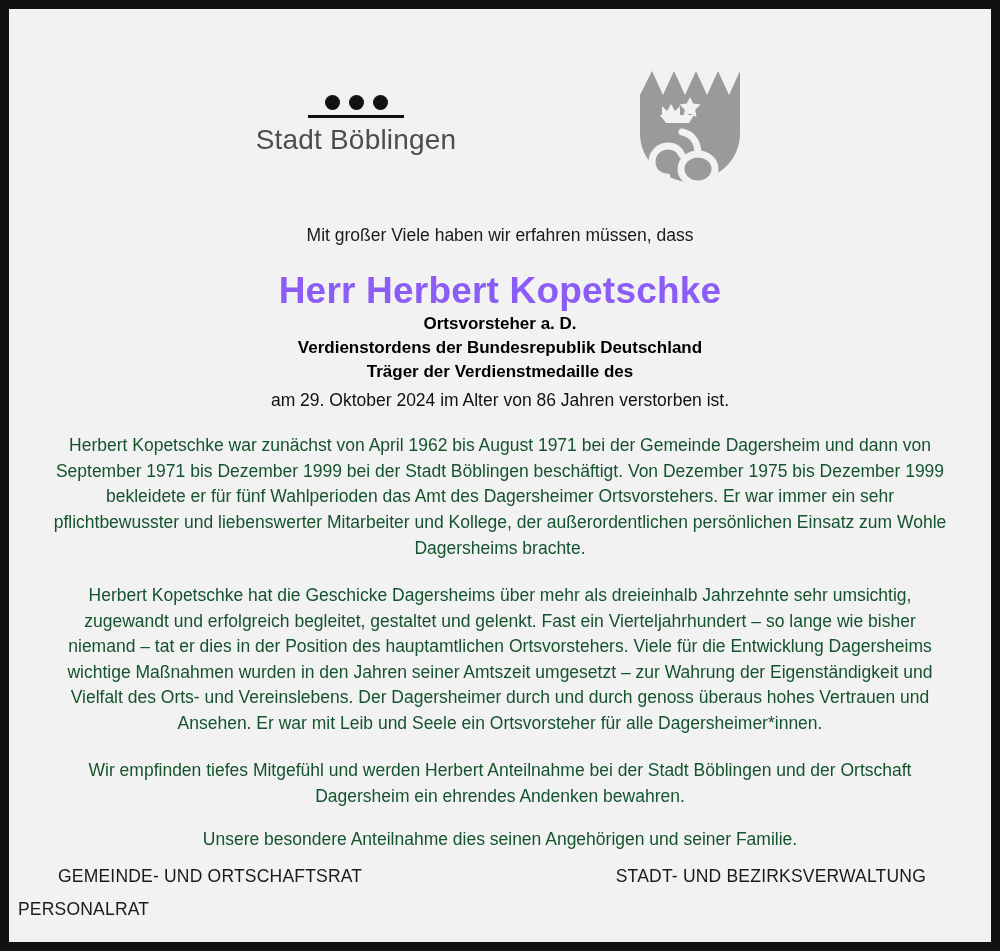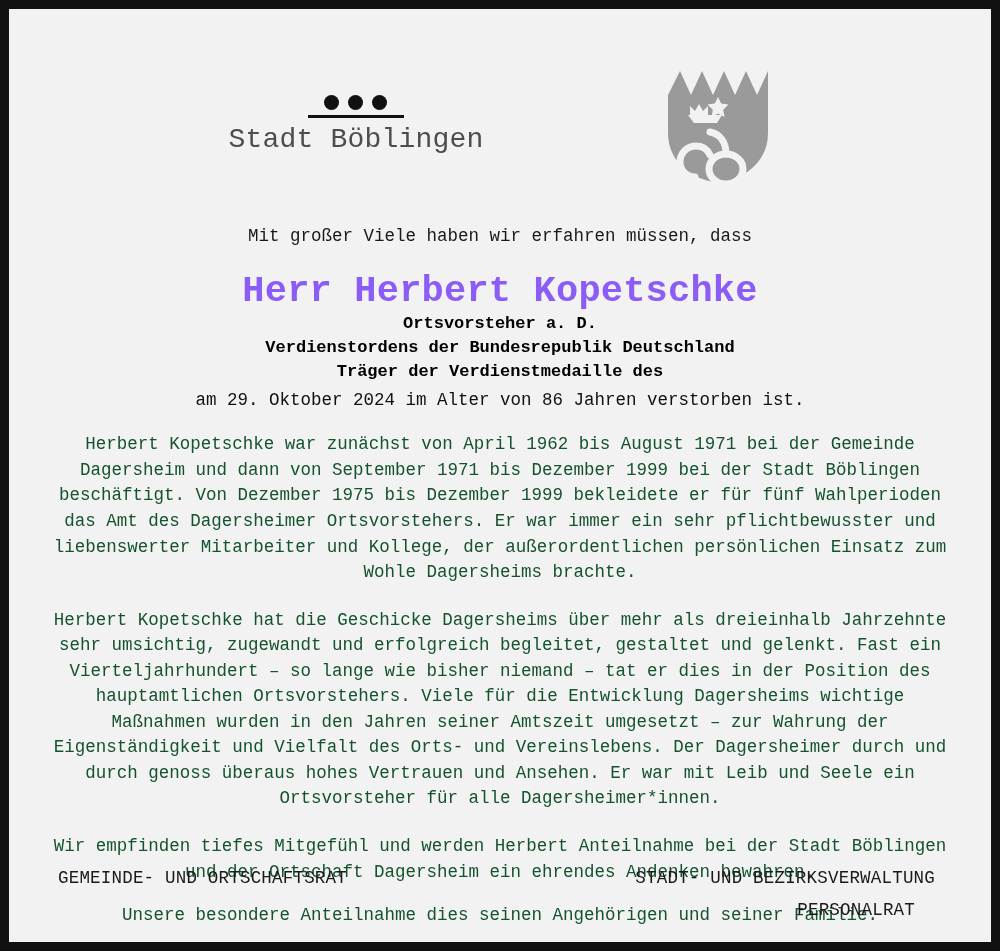--- a/index.html
+++ b/index.html
@@ -16,21 +16,20 @@
   .obituary {
     position: relative;
     width: 1000px;
     height: 951px;
     box-sizing: border-box;
     border: 9px solid #111111;
     background: #f2f2f2;
     display: flex;
     flex-direction: column;
     align-items: center;
-    font-family: Liberation Mono, monospace;
   }
   
   .header {
     width: 100%;
     box-sizing: border-box;
     padding-top: 52px;
     display: flex;
     justify-content: center;
     align-items: flex-start;
     gap: 180px;
@@ -102,33 +101,33 @@
     line-height: 1.46;
     color: #14532d;
   }
   .para.tight {
     margin-top: 18px;
   }
   
   .footer {
     position: absolute;
     left: 9px;
-    right: 16px;
+    right: 25px;
     bottom: 22px;
     font-size: 17.5px;
     letter-spacing: 0.2px;
     color: #1a1a1a;
   }
   .footer-row {
     display: flex;
     justify-content: space-between;
     padding: 0 40px;
   }
   .footer-center {
-    text-align: right;
+    text-align: left;
     margin-top: 12px;
     padding-right: 60px;
   }
 </style>
 </head>
 <body>
 
 <div class="obituary">
 
   <div class="header">

